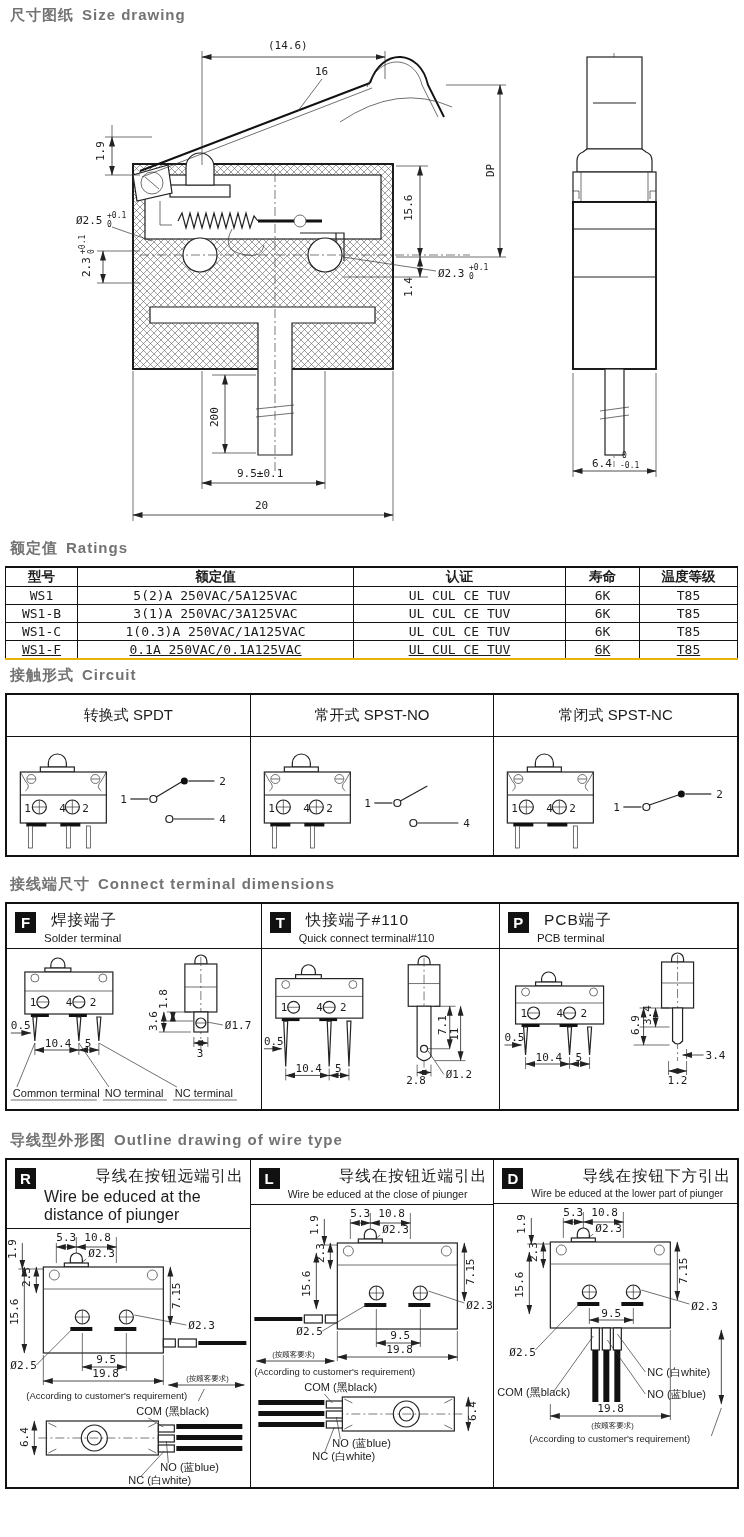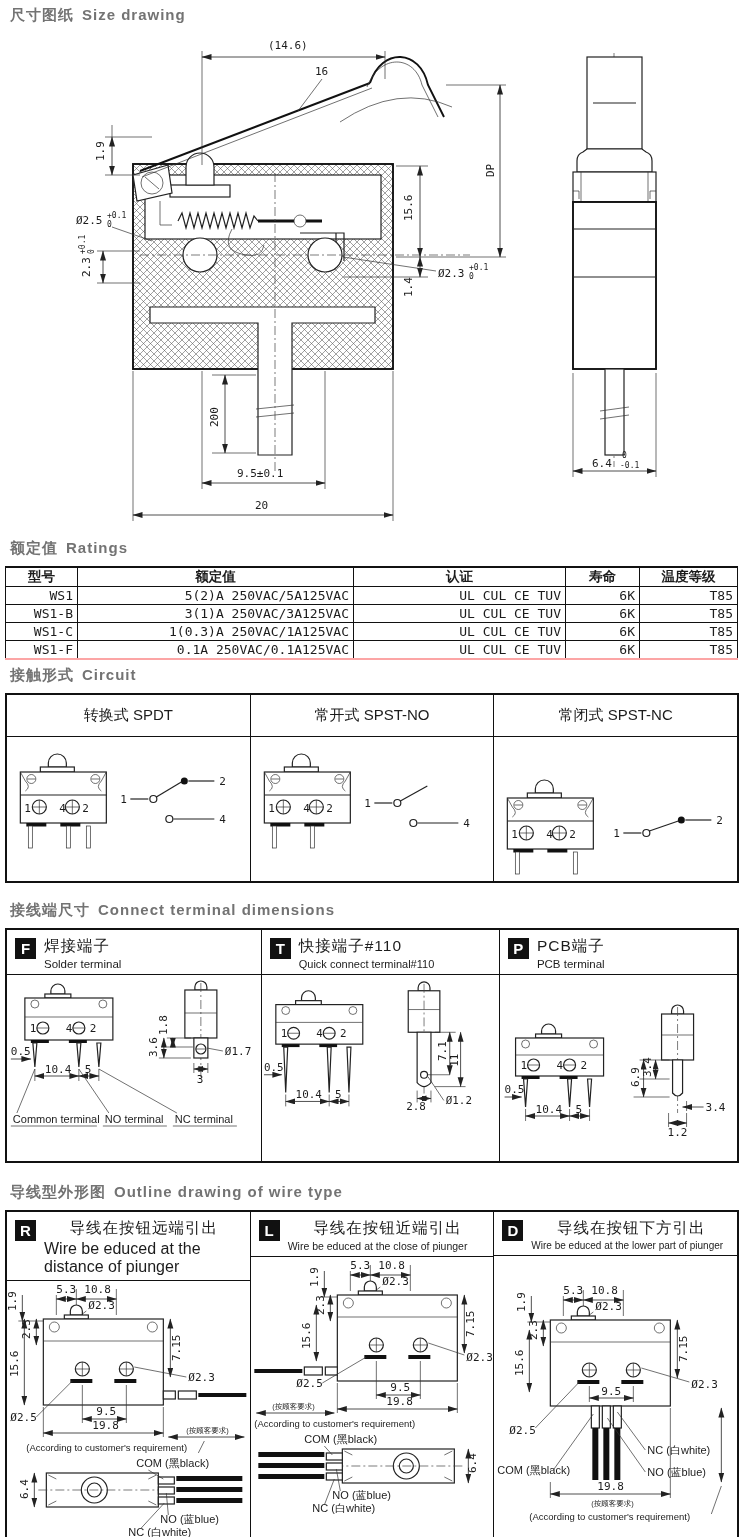--- a/index.html
+++ b/index.html
@@ -18,35 +18,35 @@
   .thk  { stroke:#111; stroke-width:1.9; fill:none; }
   .wfill{ fill:#fff; }
   .dl   { stroke:#222; stroke-width:0.8; fill:none; }
   .cl   { stroke:#444; stroke-width:0.7; fill:none; stroke-dasharray:9 3 2 3; }
   .blk  { fill:#111; }
   
   table.ratings { border-collapse:collapse; width:733px; margin:8px 0 0 5px;
     font:13px "DejaVu Sans Mono",monospace; }
   table.ratings th, table.ratings td { border:1px solid #111; height:18px; padding:0 4px; }
   table.ratings tr:first-child th { border-top:2px solid #111;text-align:center; }
-  table.ratings tr:last-child td { border-bottom:2px solid #fca5a5; }
+  table.ratings tr:last-child td { border-bottom:2px solid #eab308;text-decoration:underline; }
   table.ratings th { font-family:"Liberation Sans",sans-serif; font-weight:700; font-size:13.5px; text-align:center; }
-  table.ratings td { text-align:right; }
+  table.ratings td { text-align:center; }
   
   .box { border:2px solid #111; margin:8px 5px 0 5px; display:flex; }
   .box .col { flex:1; border-right:1.6px solid #111; display:flex; flex-direction:column; }
-  .box .col:last-child { border-right:none;gap:26px; }
+  .box .col:last-child { border-right:none; }
   .panel-head { border-bottom:1.6px solid #111; padding:6px 6px 4px 8px; }
   .circ-head { text-align:center; font-size:15px; padding:11px 0; font-weight:500; }
   .badge-row { display:flex; align-items:flex-start; }
   .badge { width:21px; height:21px; background:#111; color:#fff; font-weight:700;
     font-size:15px; display:flex; align-items:center; justify-content:center; margin:2px 8px 0 0; flex:none; }
-  .pH-zh { font-size:15.5px; font-weight:500; letter-spacing:1px; }
+  .pH-zh { font-size:15.5px; font-weight:500; letter-spacing:1px;margin-left:7px; }
   .pH-en { font-size:11.5px; margin-top:1px; }
-  .center-zh { text-align:center; }
+  .center-zh { text-align:right; }
 </style>
 </head>
 <body>
 
 
 
 
 <div class="sec-title">
   <span>尺寸图纸</span><span class="en">Size drawing</span>
 </div>

